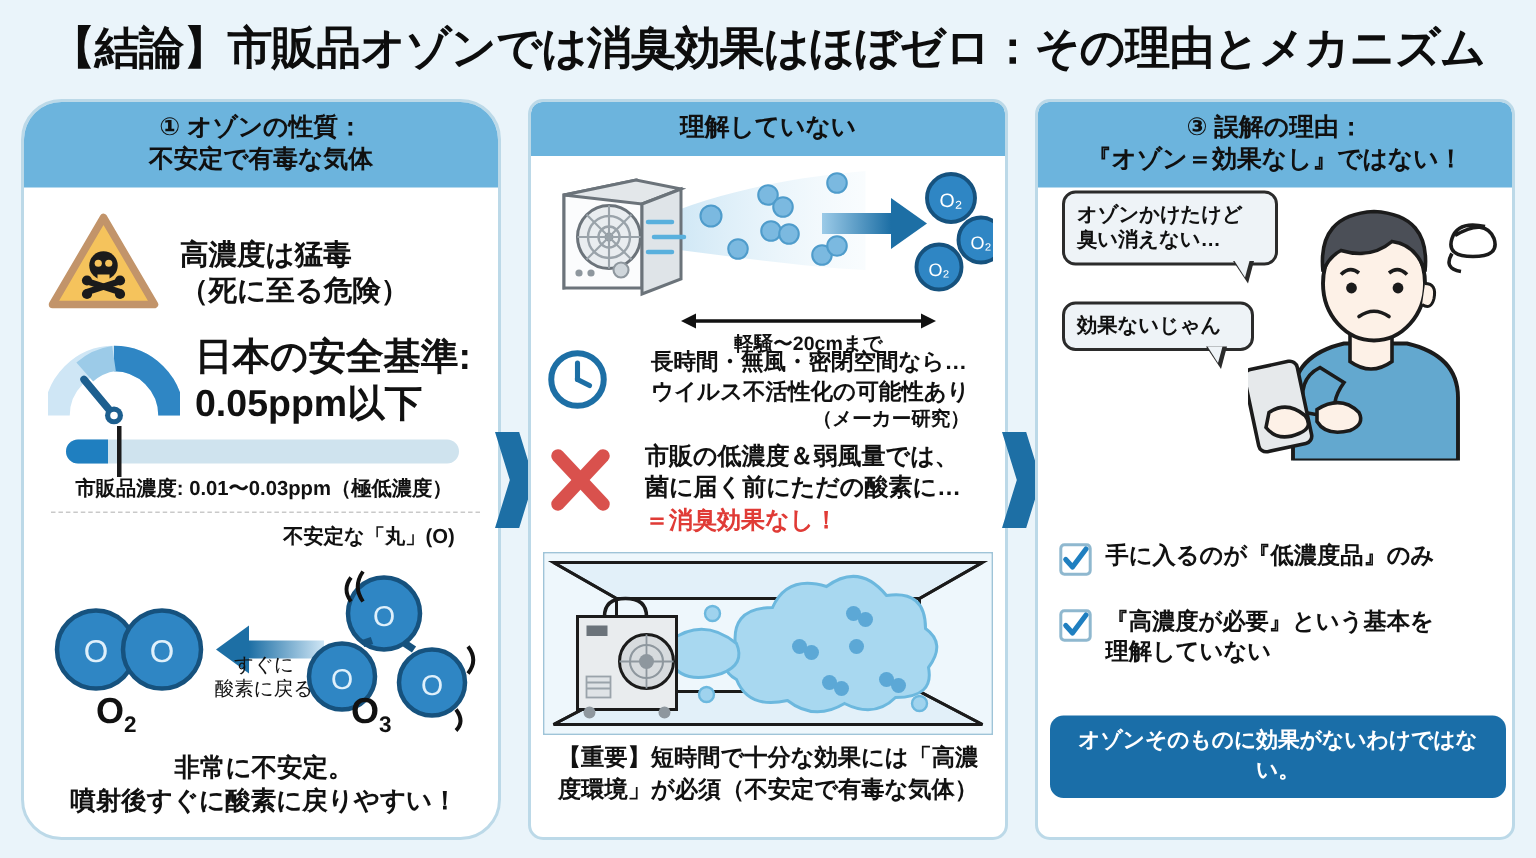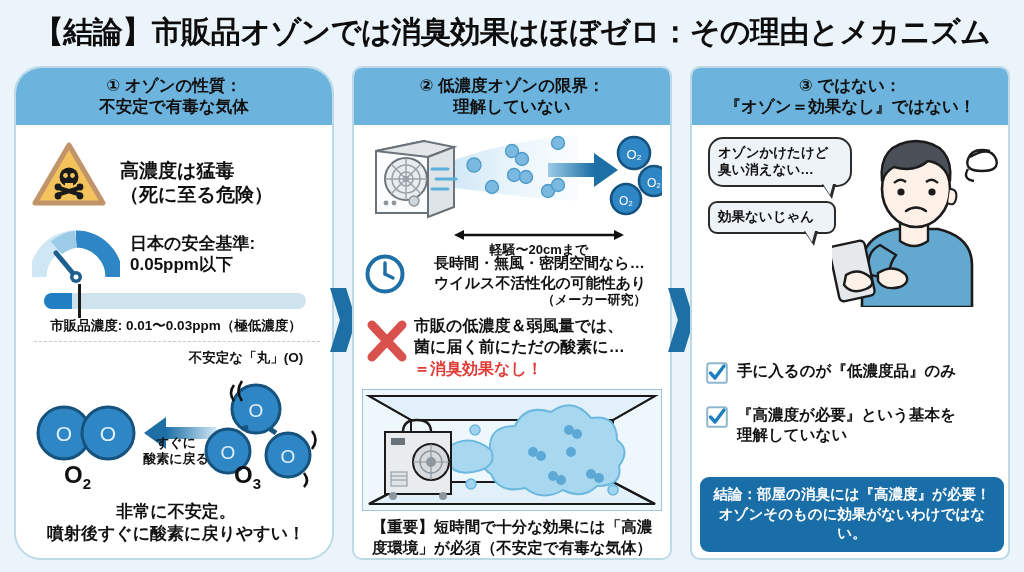--- a/index.html
+++ b/index.html
@@ -49,67 +49,67 @@
   .row{display:flex;align-items:center;}
   .p1-haz{position:absolute;left:16px;top:10px;width:290px;height:78px;}
   .tri{
     position:relative;width:74px;height:66px;flex:none;
   }
   .tri svg{display:block;}
   .p1-haz .txt{margin-left:14px;font-size:19px;font-weight:bold;line-height:1.25;margin-top:17px;}
 
   .p1-gauge{position:absolute;left:16px;top:92px;width:290px;height:74px;}
   .gauge{width:88px;height:58px;flex:none;}
-  .p1-gauge .txt{margin-left:10px;font-size:17px;font-weight:bold;line-height:1.25;}
+  .p1-gauge .txt{margin-left:10px;font-size:25px;font-weight:bold;line-height:1.25;}
 
   .slider{position:absolute;left:28px;top:168px;width:262px;height:16px;
           background:#cfe3ee;border-radius:8px;}
   .slider .fill{position:absolute;left:0;top:0;width:28px;height:16px;background:#1f7fc0;border-radius:8px 0 0 8px;}
   .slider .mark{position:absolute;left:34px;top:-9px;width:3px;height:34px;background:#1b1b1b;}
   .p1-cap{position:absolute;left:10px;top:192px;width:300px;text-align:center;
           font-size:13.5px;font-weight:bold;color:#111;}
 
   .divider{position:absolute;left:18px;top:216px;width:286px;border-top:1px dashed #c9c9c9;}
 
   .mol-note{position:absolute;left:150px;top:224px;width:160px;text-align:center;
             font-size:13.5px;font-weight:bold;}
   .mol-area{position:absolute;left:0;top:246px;width:316px;height:120px;}
   .arrow-lbl{position:absolute;left:120px;top:310px;width:80px;text-align:center;
-             font-size:13px;font-weight:bold;line-height:1.2;}
+             font-size:13px;font-weight:normal;line-height:1.2;}
   .o2lbl{position:absolute;left:48px;top:336px;font-size:24px;font-weight:bold;}
   .o3lbl{position:absolute;left:218px;top:336px;font-size:24px;font-weight:bold;}
   .o2lbl sub,.o3lbl sub{font-size:15px;}
   .p1-foot{position:absolute;left:8px;top:376px;width:304px;text-align:center;
            font-size:17px;font-weight:bold;line-height:1.3;}
 
   
   .p2-dev{position:absolute;left:8px;top:4px;width:300px;height:100px;}
   .p2-dist{position:absolute;left:100px;top:104px;width:170px;text-align:center;
            font-size:13px;font-weight:bold;}
   .p2-dist .bar{position:relative;height:12px;}
   .p2-clock{position:absolute;left:10px;top:128px;width:300px;display:flex;gap:20px;}
   .p2-clock .ic{width:44px;flex:none;}
   .p2-clock .txt{margin-left:6px;font-size:15px;font-weight:bold;line-height:1.3;}
   .p2-clock .sub{display:block;text-align:right;font-size:13px;}
   .p2-x{position:absolute;left:10px;top:190px;width:300px;display:flex;}
   .p2-x .ic{width:46px;flex:none;}
-  .p2-x .txt{margin-left:4px;font-size:16px;font-weight:bold;line-height:1.33;}
+  .p2-x .txt{margin-left:20px;font-size:16px;font-weight:bold;line-height:1.33;}
   .p2-x .red{color:#e03b36;}
   .p2-room{position:absolute;left:8px;top:264px;width:300px;height:122px;
            border:1px solid #9fc4d8;background:#eef7fc;box-sizing:border-box;}
   .p2-foot{position:absolute;left:4px;top:392px;width:308px;text-align:center;
            font-size:15.5px;font-weight:bold;line-height:1.34;}
 
   
   .bubble{
     position:absolute;background:#eef3f7;border:2px solid #2b2b2b;border-radius:9px;
     font-size:13.5px;font-weight:bold;line-height:1.25;padding:6px 8px;
   }
   .bubble .tail{position:absolute;width:0;height:0;}
-  #bub1{left:16px;top:12px;width:124px;border-radius:15px;}
+  #bub1{left:16px;top:2px;width:124px;}
   #bub1 .tail{right:14px;bottom:-14px;border-left:10px solid transparent;
               border-right:4px solid transparent;border-top:15px solid #2b2b2b;}
   #bub1 .tail2{position:absolute;right:17px;bottom:-10px;width:0;height:0;
               border-left:7px solid transparent;border-right:3px solid transparent;
               border-top:11px solid #eef3f7;}
   #bub2{left:16px;top:76px;width:108px;}
   #bub2 .tail{right:16px;bottom:-14px;border-left:10px solid transparent;
               border-right:4px solid transparent;border-top:15px solid #2b2b2b;}
   #bub2 .tail2{position:absolute;right:19px;bottom:-10px;width:0;height:0;
               border-left:7px solid transparent;border-right:3px solid transparent;
@@ -233,21 +233,20 @@
         <span style="display:block">噴射後すぐに酸素に戻りやすい！</span>
       </div>
 
     </div>
   </div>
 
   <div class="chev" id="chev1"></div>
 
   <div class="panel" id="panel2">
     <div class="panel-head">
-      <div>② 低濃度オゾンの限界：</div>
       <div>理解していない</div>
     </div>
     <div class="panel-body">
 
       <div class="p2-dev">
         <svg width="300" height="100" viewBox="0 0 300 100">
           <defs>
             <linearGradient id="plume" x1="0" y1="0" x2="1" y2="0">
               <stop offset="0%" stop-color="#bfdff2" stop-opacity="0.9"></stop>
               <stop offset="100%" stop-color="#e7f4fb" stop-opacity="0.25"></stop>
@@ -389,21 +388,21 @@
         <span style="display:block">度環境」が必須（不安定で有毒な気体）</span>
       </div>
 
     </div>
   </div>
 
   <div class="chev" id="chev2"></div>
 
   <div class="panel" id="panel3">
     <div class="panel-head">
-      <div>③ ではない：</div>
+      <div>③ 誤解の理由：</div>
       <div>『オゾン＝効果なし』ではない！</div>
     </div>
     <div class="panel-body">
 
       <div class="bubble" id="bub1">
         <span style="display:block">オゾンかけたけど</span>
         <span style="display:block">臭い消えない…</span>
         <span class="tail"></span>
         <span class="tail2"></span>
       </div>
@@ -464,20 +463,19 @@
             <polyline points="4.5,11 9,16 18,4" fill="none" stroke="#1f7fc0" stroke-width="3.4" stroke-linecap="round" stroke-linejoin="round"></polyline>
           </svg>
         </span>
         <span class="txt">
           <span style="display:block">『高濃度が必要』という基本を</span>
           <span style="display:block">理解していない</span>
         </span>
       </div>
 
       <div class="p3-foot">
-        <span style="display:block">結論：部屋の消臭には『高濃度』が必要！</span>
         <span style="display:block">オゾンそのものに効果がないわけではない。</span>
       </div>
 
     </div>
   </div>
 
 </div>
 
 </body></html>

